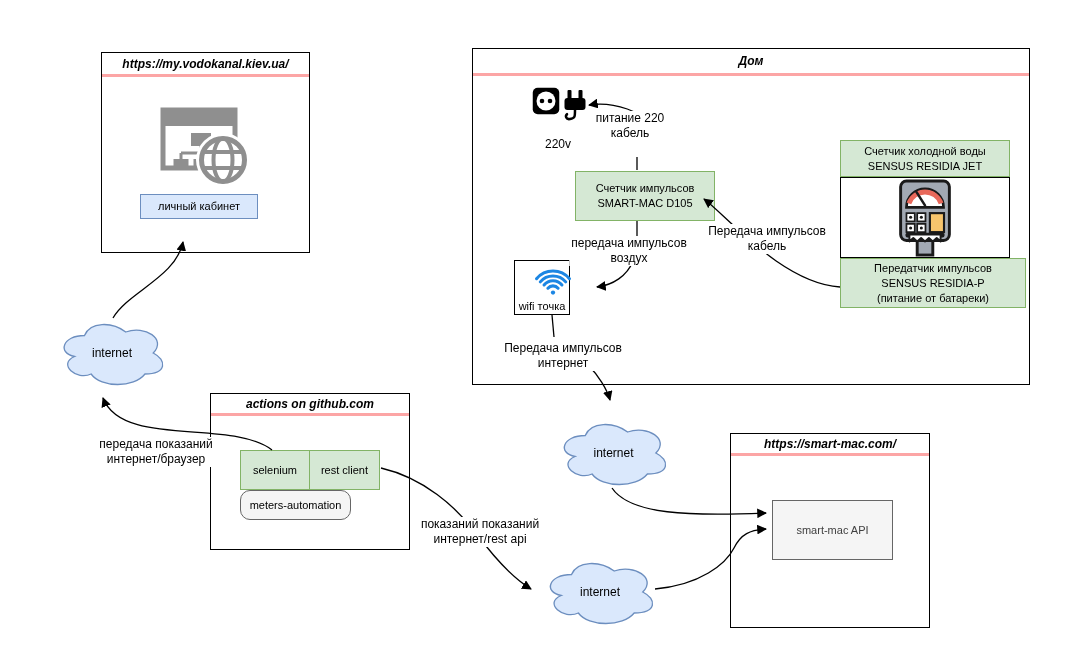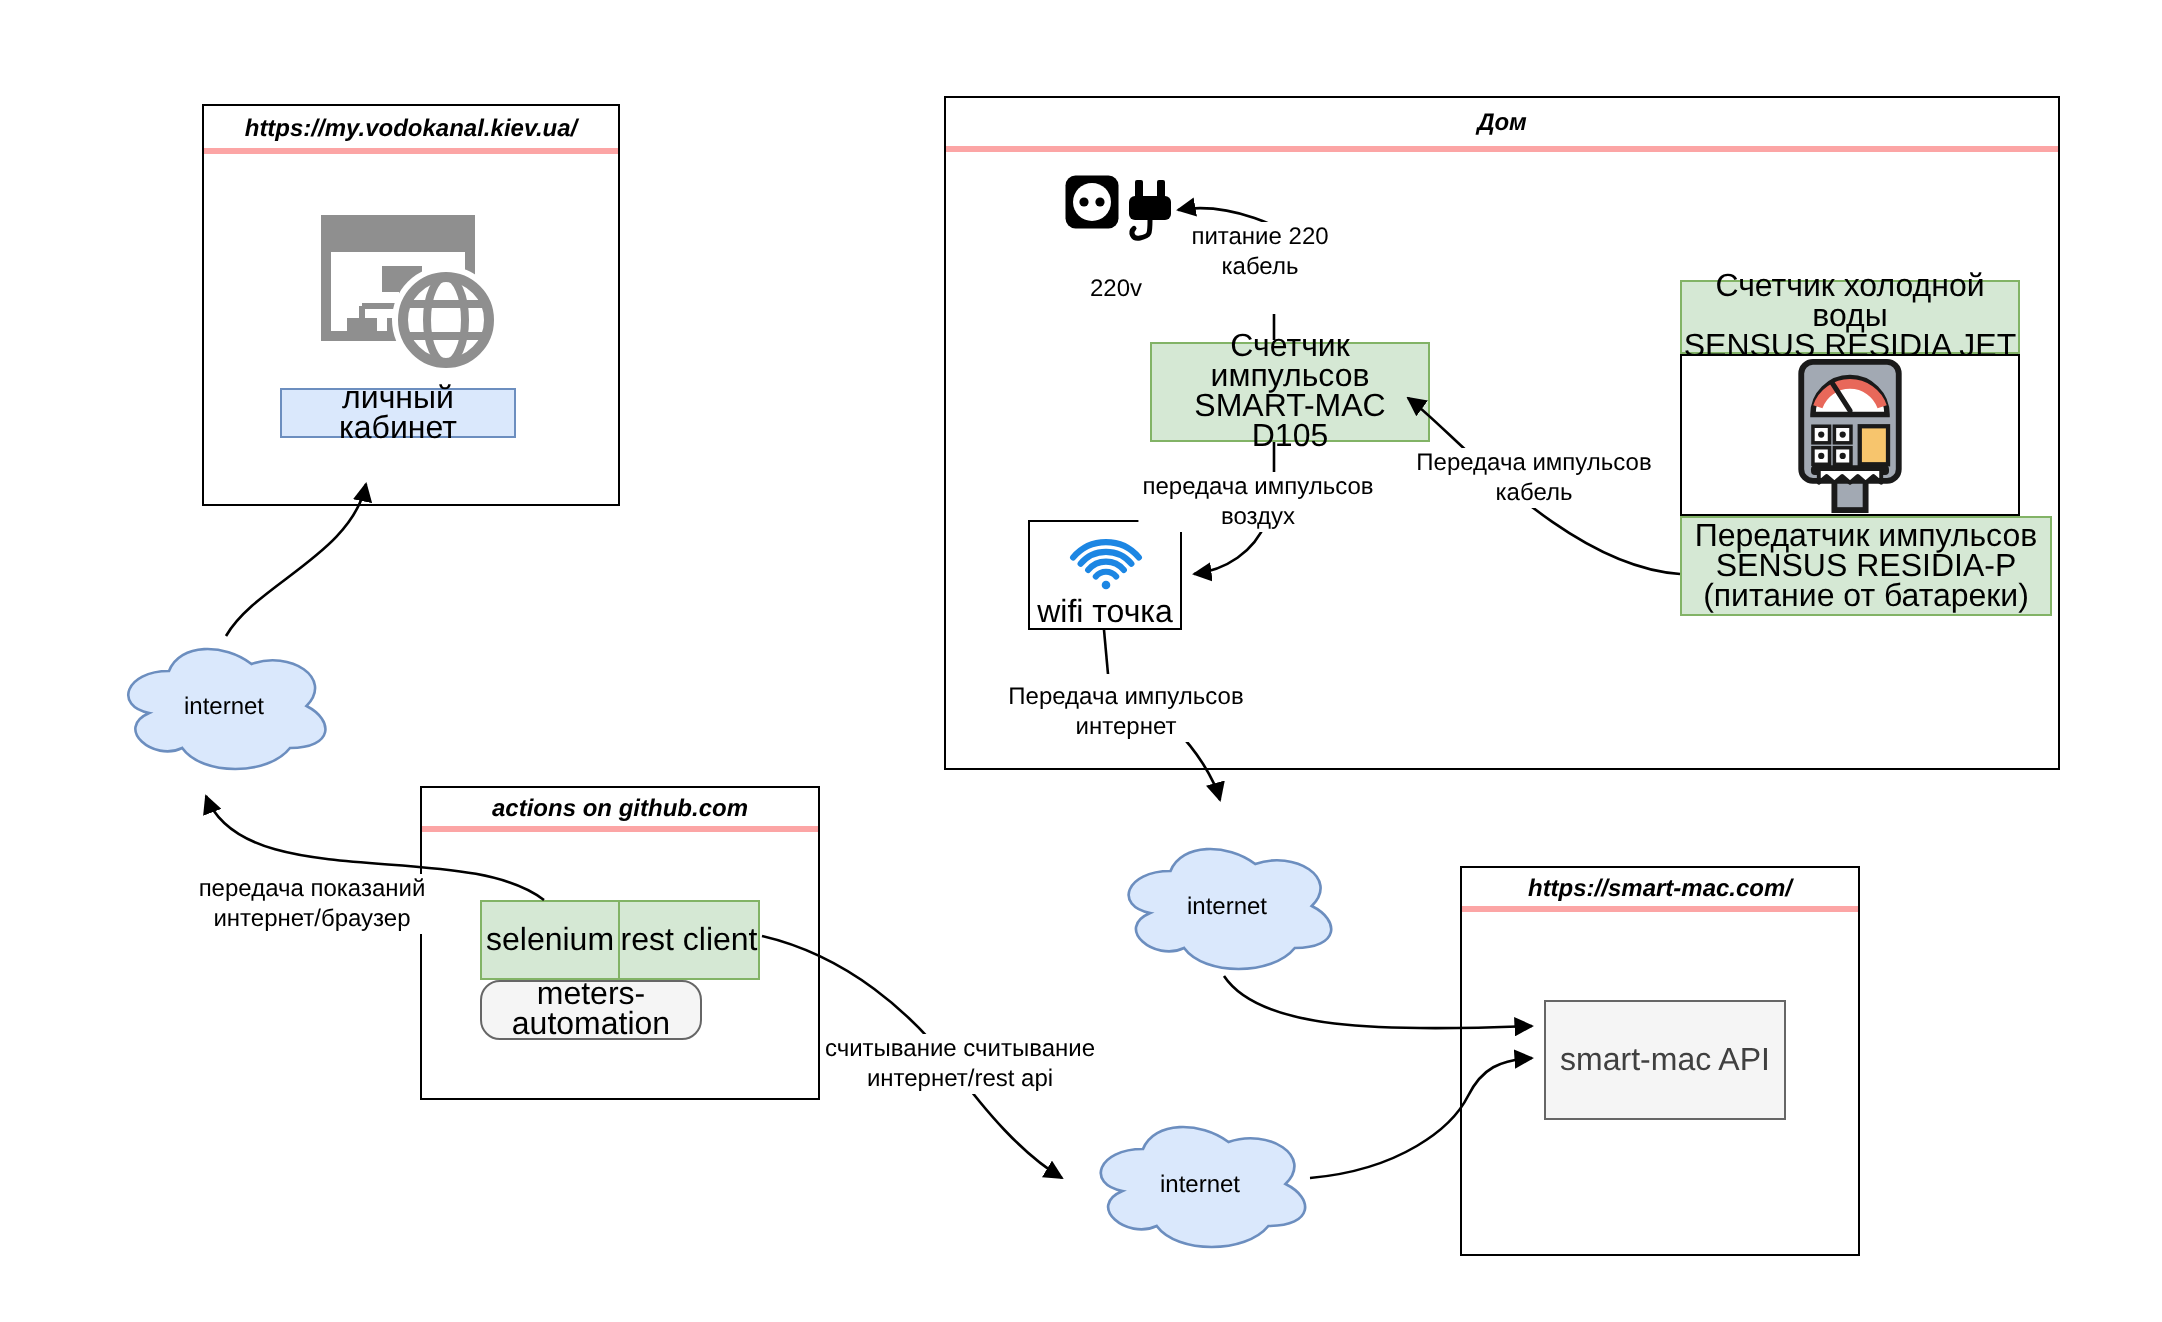--- a/index.html
+++ b/index.html
@@ -3,21 +3,21 @@
 <meta charset="utf-8">
 <style>
   html,body{margin:0;padding:0;background:#fff;}
   #canvas{position:relative;width:1081px;height:661px;background:#fff;overflow:hidden;
           font-family:"Liberation Sans",sans-serif;color:#000;}
   .box{position:absolute;background:#fff;border:1px solid #000;box-sizing:border-box;z-index:1;}
   .box-header{border-bottom:3px solid #fca5a5;font-weight:bold;font-size:12px;
               display:flex;align-items:center;justify-content:center;font-style:italic;}
   .node{position:absolute;box-sizing:border-box;display:flex;flex-direction:column;
         align-items:center;justify-content:center;text-align:center;
-        font-size:16px;line-height:15px;z-index:2;}
+        font-size:11px;line-height:15px;z-index:2;}
   .green{background:var(--green_fill);border:1px solid var(--green_border);}
   .blue{background:var(--blue_fill);border:1px solid var(--blue_border);}
   .grayb{background:var(--gray_fill);border:1px solid var(--gray_border);}
   .whiteb{background:#fff;border:1px solid #000;}
   #edges{position:absolute;left:0;top:0;z-index:4;pointer-events:none;}
   .elabel{position:absolute;transform:translateX(-50%);background:#fff;text-align:center;
           font-size:12px;line-height:15px;white-space:nowrap;z-index:5;padding:0 2px;}
   .cloud{position:absolute;overflow:visible;z-index:2;}
   .cloud-text{position:absolute;display:flex;align-items:center;justify-content:center;
               font-size:12px;z-index:3;}
@@ -119,21 +119,21 @@
       <path d="M14 57 H46 V64 L42 60.5 L38 64 L34 60.5 L30 64 L26 60.5 L22 64 L18 60.5 L14 64 Z" fill="#fff" stroke="#1a1a1a" stroke-width="2" stroke-linejoin="round"></path>
     </svg>
   </div>
 
   <div class="node green" style="left:840px;top:258px;width:186px;height:50px;">
     <div>Передатчик импульсов</div>
     <div>SENSUS RESIDIA-P</div>
     <div>(питание от батареки)</div>
   </div>
 
-  <div class="node whiteb" style="left:514px;top:260px;width:77px;height:55px;justify-content:flex-end;padding-bottom:0;">
+  <div class="node whiteb" style="left:514px;top:260px;width:56px;height:55px;justify-content:flex-end;padding-bottom:0;">
     <div>wifi точка</div>
   </div>
   <div class="iconwrap" style="left:529px;top:263px;">
     <svg width="48" height="34" viewBox="0 0 48 38" overflow="visible">
       <g fill="none" style="stroke:var(--wifi_blue)" stroke-width="3.4" stroke-linecap="round">
         <path d="M18.3 28.2 A7.5 7.5 0 0 1 29.7 28.2"></path>
         <path d="M14 24.6 A13 13 0 0 1 34 24.6"></path>
         <path d="M9.8 21.1 A18.5 18.5 0 0 1 38.2 21.1"></path>
         <path d="M5.6 17.6 A24 24 0 0 1 42.4 17.6"></path>
       </g>
@@ -212,17 +212,17 @@
   </div>
   <div class="elabel" style="left:563px;top:341px;">
     <div>Передача импульсов</div>
     <div>интернет</div>
   </div>
   <div class="elabel" style="left:156px;top:437px;">
     <div>передача показаний</div>
     <div>интернет/браузер</div>
   </div>
   <div class="elabel" style="left:480px;top:517px;">
-    <div>считывание считывание</div>
+    <div>показаний показаний</div>
     <div>интернет/rest api</div>
   </div>
 
 </div>
 
 </body></html>

